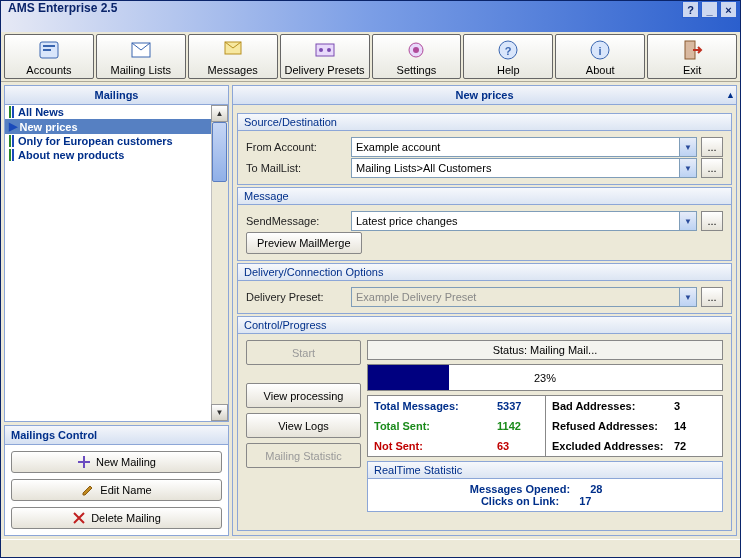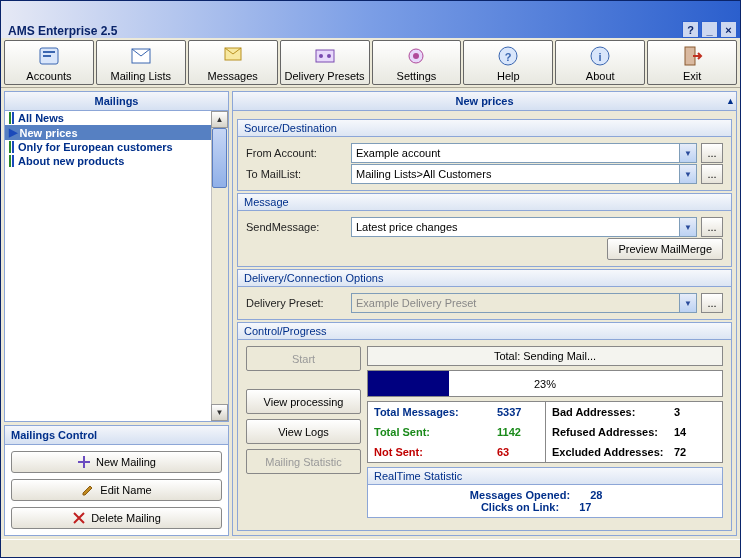--- a/index.html
+++ b/index.html
@@ -1,18 +1,18 @@
 <!DOCTYPE html>
 <html><head>
 <meta charset="utf-8">
 <style>
 * { box-sizing: border-box; margin: 0; padding: 0; font-family: Tahoma, Arial, sans-serif; font-size: 11px; }
 body { background: #fff; }
 .window { width: 741px; height: 558px; border: 1px solid #0a246a; background: #ece9d8; display: flex; flex-direction: column; }
-.titlebar { height: 37px; background: linear-gradient(to right, #e6e9f5, #7b9ee6, #2b5fcd); display: flex; align-items: flex-end; padding: 0 3px; }
+.titlebar { height: 31px; background: linear-gradient(to right, #e6e9f5, #7b9ee6, #2b5fcd); display: flex; align-items: flex-start; padding: 0 3px; }
 .titlebar .title { color: #0a246a; font-weight: bold; font-size: 12px; padding-left: 4px; flex: 1; }
 .titlebar .btn { width: 17px; height: 17px; background: #cdd8f0; border: 1px solid #2b5fcd; margin-left: 2px; color: #0a246a; display: flex; align-items: center; justify-content: center; font-weight: bold; cursor: pointer; }
 .toolbar { height: 50px; background: #ece9d8; border-bottom: 1px solid #aca899; display: flex; padding: 2px 3px; gap: 2px; }
 .tool { flex: 1; border: 1px solid #666; background: linear-gradient(#fff,#e8e8e0); display: flex; flex-direction: column; align-items: center; justify-content: center; cursor: pointer; border-radius: 2px; }
 .tool .ticon { width: 24px; height: 24px; margin-bottom: 2px; }
 .tool span { font-size: 11px; color: #000; }
 .content { flex: 1; display: flex; padding: 3px; gap: 3px; overflow: hidden; }
 .leftcol { width: 225px; display: flex; flex-direction: column; gap: 3px; }
 .panel { border: 1px solid #8ca6d7; background: #fff; }
 .panel-header { background: linear-gradient(#f4f6fb,#d5e0f2); border-bottom: 1px solid #8ca6d7; text-align: center; font-weight: bold; color: #002f8a; padding: 3px; display: flex; align-items: center; justify-content: center; }
@@ -37,21 +37,21 @@
 .group { border: 1px solid #8ca6d7; }
 .group-h { background: linear-gradient(#f6f8fc,#dce5f3); color: #002f8a; font-size: 11px; padding: 2px 6px; border-bottom: 1px solid #8ca6d7; }
 .group-b { background: #ece9d8; padding: 6px 8px; }
 .row { display: flex; align-items: center; margin-bottom: 1px; }
 .row:last-child { margin-bottom: 0; }
 .row .lab { width: 105px; color: #222; }
 .combo { flex: 1; height: 20px; border: 1px solid #7f9db9; background: #fff; display: flex; align-items: center; padding: 0 4px; position: relative; }
 .combo.dis { background: #ece9d8; color: #888; }
 .combo .drop { position: absolute; right: 0; top: 0; width: 17px; height: 100%; background: linear-gradient(#e6ecf9,#bcd2f3); border-left: 1px solid #7f9db9; display: flex; align-items: center; justify-content: center; font-size: 8px; color: #2a4b9b; }
 .sq { width: 22px; height: 20px; border: 1px solid #888; background: linear-gradient(#fff,#e6e3d9); margin-left: 4px; display: flex; align-items: center; justify-content: center; cursor: pointer; }
-.right-align { display: flex; justify-content: flex-end; }
+.right-align { display: flex; justify-content: flex-start; }
 .prev-btn { height: 22px; padding: 0 10px; border: 1px solid #888; background: linear-gradient(#fff,#e6e3d9); display: flex; align-items: center; cursor: pointer; border-radius: 2px; }
 .control-row { display: flex; gap: 6px; }
 .ctl-left { width: 115px; display: flex; flex-direction: column; gap: 5px; }
 .ctl-btn { height: 25px; border: 1px solid #888; background: linear-gradient(#fff,#e6e3d9); display: flex; align-items: center; justify-content: center; border-radius: 2px; cursor: pointer; }
 .ctl-btn.dis { color: #999; background: #ece9d8; }
 .ctl-right { flex: 1; display: flex; flex-direction: column; gap: 4px; }
 .status-box { border: 1px solid #888; background: #f4f4ef; padding: 3px 6px; text-align: center; }
 .prog { height: 27px; border: 1px solid #888; background: #fff; position: relative; }
 .prog .fill { position: absolute; left: 0; top: 0; bottom: 0; width: 23%; background: #000080; }
 .prog .pct { position: absolute; left: 0; right: 0; top: 0; bottom: 0; display: flex; align-items: center; justify-content: center; font-size: 11px; }
@@ -252,21 +252,21 @@
           <div class="group-b" style="height:calc(100% - 20px);">
             <div class="control-row" style="height:100%;">
               <div class="ctl-left">
                 <div class="ctl-btn dis">Start</div>
                 <div style="height:8px"></div>
                 <div class="ctl-btn">View processing</div>
                 <div class="ctl-btn">View Logs</div>
                 <div class="ctl-btn dis">Mailing Statistic</div>
               </div>
               <div class="ctl-right">
-                <div class="status-box">Total: Sending Mail...</div>
+                <div class="status-box">Status: Mailing Mail...</div>
                 <div class="prog">
                   <div class="fill"></div>
                   <div class="pct">23%</div>
                 </div>
                 <div class="stats">
                   <div>
                       <span class="lab2 c-blue">Total Messages:</span>
                       <span class="val2 c-blue">5337</span>
                     </div>
                   <div style="border-left:1px solid #888;justify-content:center;">

